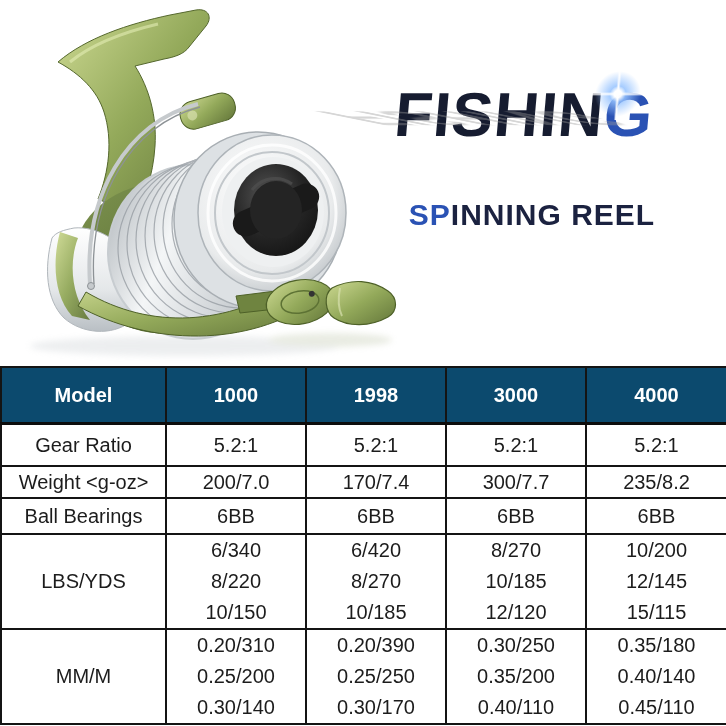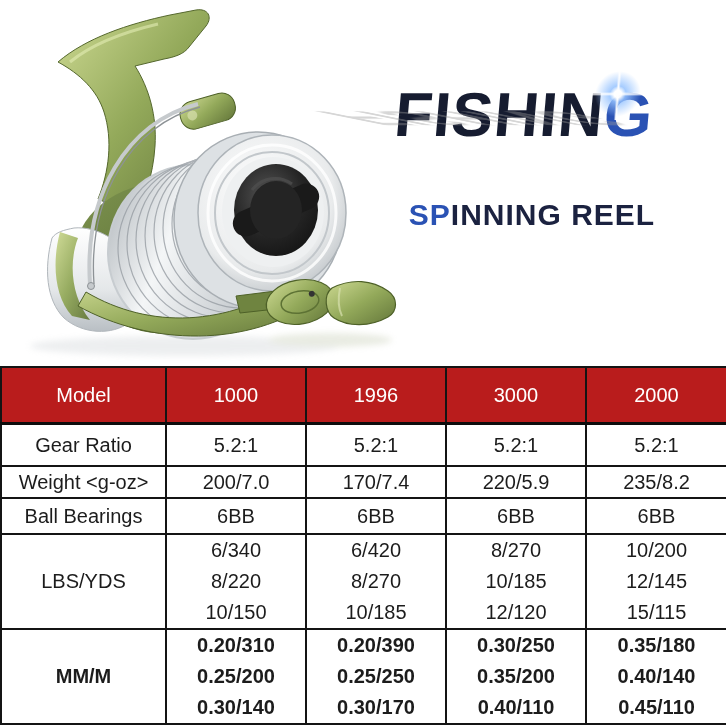--- a/index.html
+++ b/index.html
@@ -41,27 +41,27 @@
   
   .spec-table{
     position:absolute;top:366px;left:0;width:726px;
     border-collapse:collapse;table-layout:fixed;
   }
   .spec-table th,.spec-table td{
     border:2px solid #141414;text-align:center;vertical-align:middle;
     color:#1c1c1c;font-size:20px;font-weight:400;padding:0;
   }
   .spec-table thead th{
-    background:#b91c1c;color:#ffffff;height:54px;font-size:20px;border-bottom:3px solid #0d0d0d;
+    background:#0c4a6e;color:#ffffff;height:54px;font-size:20px;border-bottom:3px solid #0d0d0d;font-weight:bold;
   }
   .row-gear td{height:40px;}
   .row-weight td{height:30px;}
   .row-ball td{height:34px;text-align:center;}
   .row-lbs td{height:88px;}
-  .row-mm td{height:91px;font-weight:bold;}
+  .row-mm td{height:91px;}
   .multiline{white-space:pre-line;line-height:1.55;margin-left:25px;}
 </style>
 </head>
 <body>
 
 <div class="stage">
 
   <div class="hero">
 
     <svg class="reel-art" viewBox="0 0 400 366" aria-hidden="true">
@@ -177,38 +177,38 @@
       <col style="width:165px">
       <col style="width:140px">
       <col style="width:140px">
       <col style="width:140px">
       <col style="width:141px">
     </colgroup>
     <thead>
       <tr>
         <th>Model</th>
         <th>1000</th>
-        <th>1996</th>
+        <th>1998</th>
         <th>3000</th>
-        <th>2000</th>
+        <th>4000</th>
       </tr>
     </thead>
     <tbody>
       <tr class="row-gear">
         <td>Gear Ratio</td>
         <td>5.2:1</td>
         <td>5.2:1</td>
         <td>5.2:1</td>
         <td>5.2:1</td>
       </tr>
       <tr class="row-weight">
         <td>Weight &lt;g-oz&gt;</td>
         <td>200/7.0</td>
         <td>170/7.4</td>
-        <td>220/5.9</td>
+        <td>300/7.7</td>
         <td>235/8.2</td>
       </tr>
       <tr class="row-ball">
         <td>Ball Bearings</td>
         <td>6BB</td>
         <td>6BB</td>
         <td>6BB</td>
         <td>6BB</td>
       </tr>
       <tr class="row-lbs">

